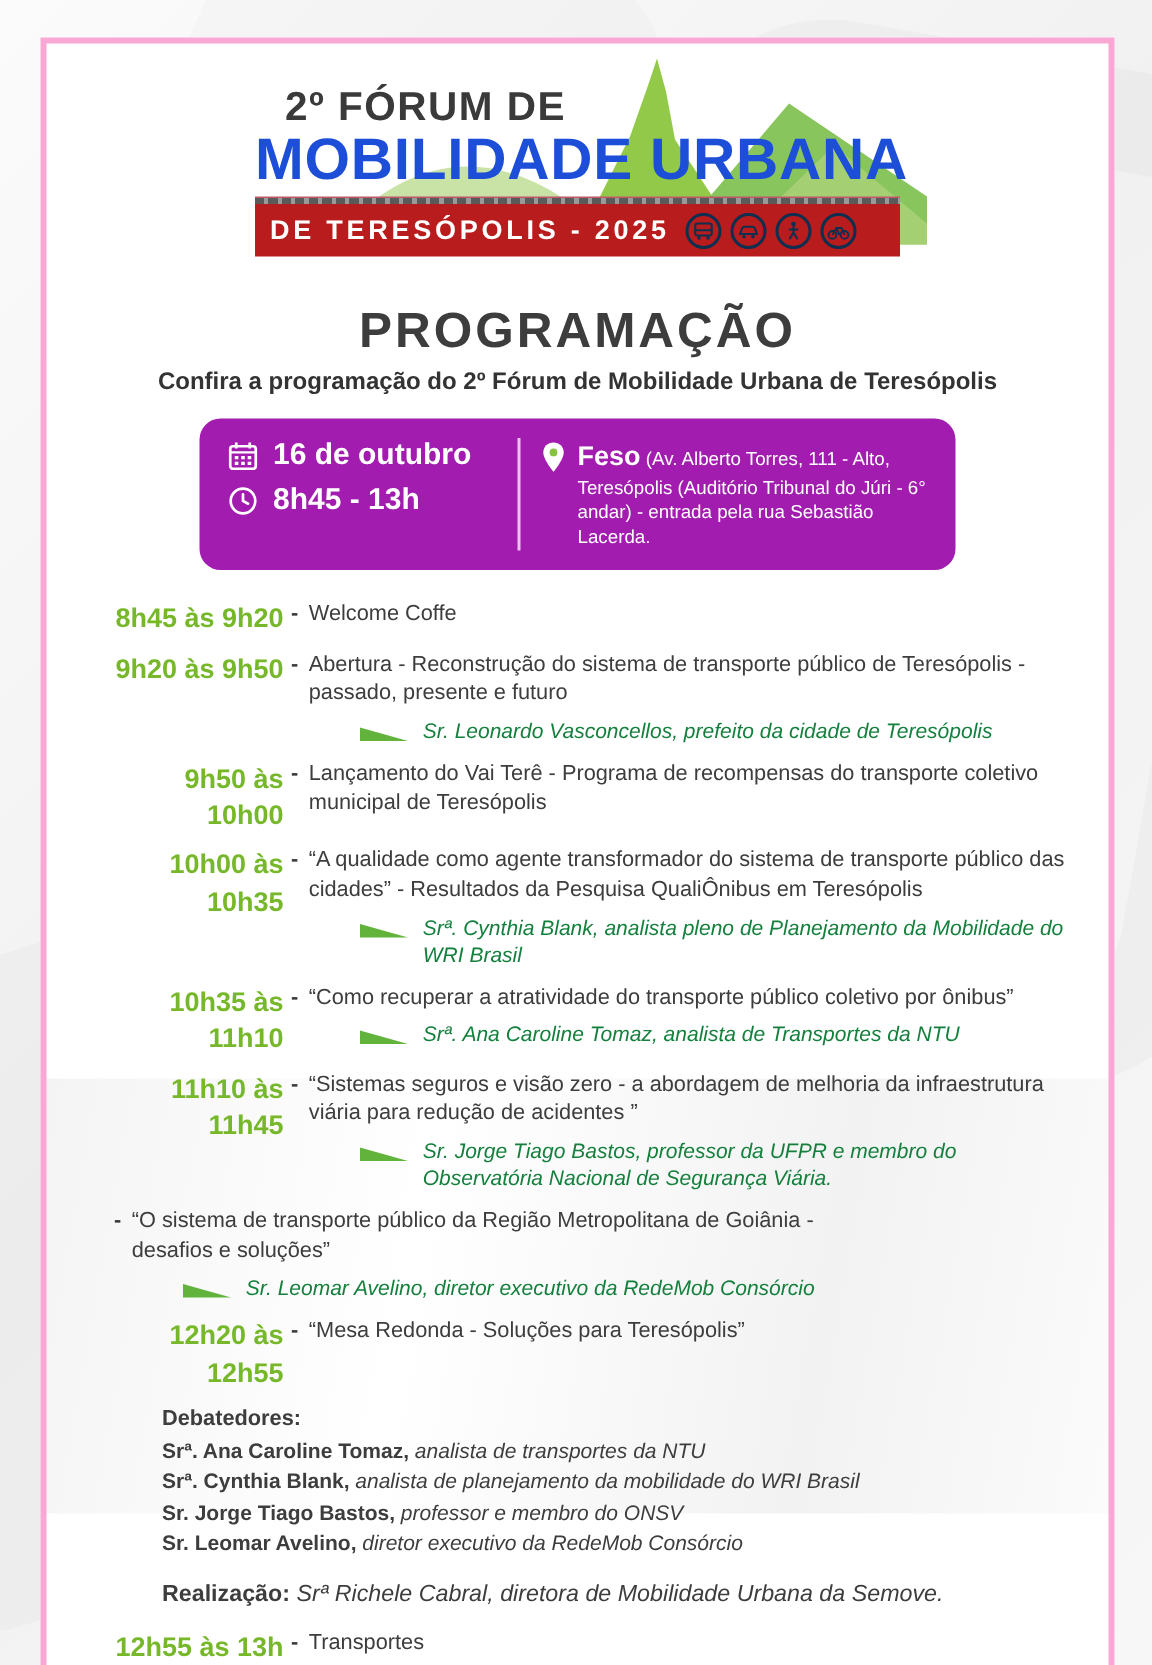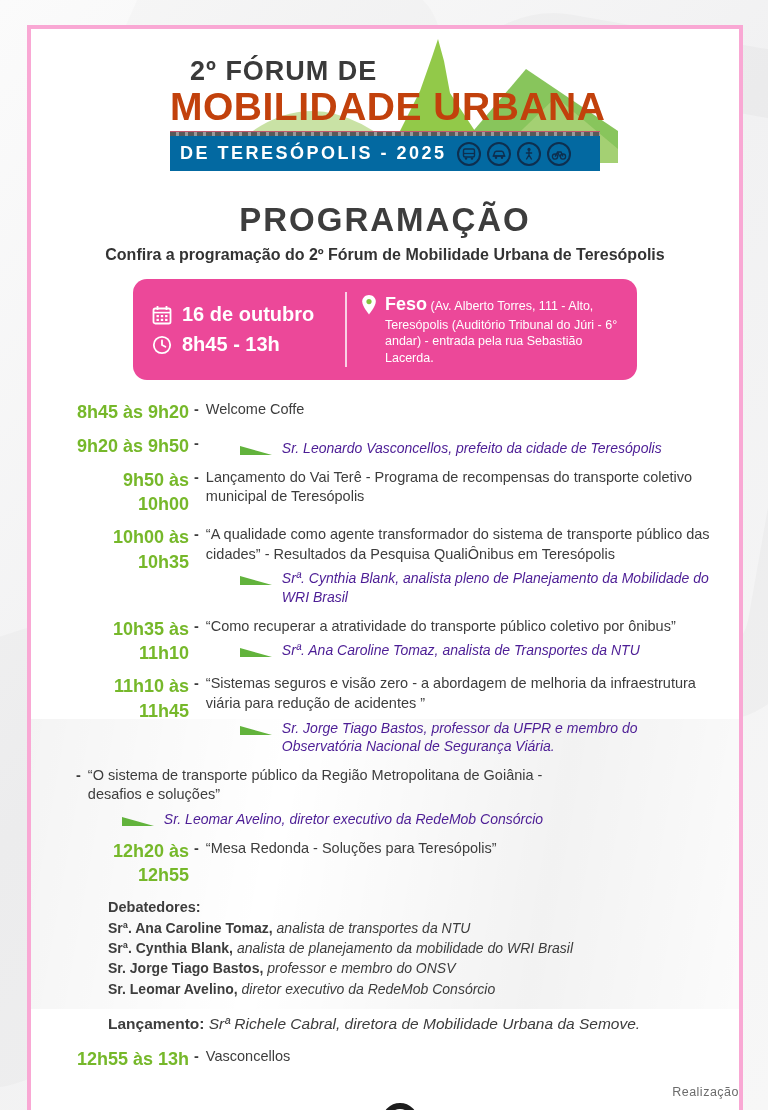--- a/index.html
+++ b/index.html
@@ -22,51 +22,51 @@
     content:"";position:absolute;left:0;right:0;top:690px;height:290px;z-index:0;pointer-events:none;
     background:linear-gradient(100deg,rgba(0,0,0,0.045),rgba(0,0,0,0) 35%,rgba(0,0,0,0.05) 72%,rgba(0,0,0,0.015));
   }
   .card > *{position:relative;z-index:1;}
 
   
   .logo-wrap{position:relative;width:430px;margin:28px auto 0;}
   .mountains{position:absolute;left:18px;top:-26px;z-index:0;}
   .logo-text{position:relative;z-index:1;}
   .logo-line1{font-size:27px;font-weight:bold;color:#3a3a3a;letter-spacing:1px;margin-left:20px;line-height:1.05;}
-  .logo-line2{font-size:39px;font-weight:800;color:#c2410c;letter-spacing:0.5px;line-height:1.05;margin-top:2px;white-space:nowrap;}
+  .logo-line2{font-size:39px;font-weight:800;color:#1d4ed8;letter-spacing:0.5px;line-height:1.05;margin-top:2px;white-space:nowrap;}
   .stripe{height:4px;margin-top:3px;border-top:1px solid #c2566b;
     background:repeating-linear-gradient(90deg,#5a5a5a 0 6px,#9a9a9a 6px 9px);}
-  .banner{background:#0369a1;height:35px;display:flex;align-items:center;padding:0 10px;}
+  .banner{background:#b91c1c;height:35px;display:flex;align-items:center;padding:0 10px;}
   .banner-label{color:#fff;font-weight:800;font-size:18px;letter-spacing:2.5px;white-space:nowrap;}
   .banner-icons{display:flex;gap:6px;margin-left:10px;}
   .bicon{width:24px;height:24px;border-radius:50%;border:2px solid #0e2f4f;box-sizing:border-box;
     display:flex;align-items:center;justify-content:center;}
   .bicon svg{display:block;}
 
   .prog-title{text-align:center;font-size:33px;font-weight:800;letter-spacing:2px;color:#3d3d3d;margin-top:30px;}
   .prog-sub{text-align:center;font-size:16px;font-weight:bold;color:#333;margin-top:7px;}
 
   
-  .event-box{width:504px;box-sizing:border-box;margin:15px auto 0;background:#ec4899;border-radius:14px;
-    display:flex;align-items:center;padding:13px 18px;color:#fff;gap:14px;}
+  .event-box{width:504px;box-sizing:border-box;margin:15px auto 0;background:#a21caf;border-radius:14px;
+    display:flex;padding:13px 18px;color:#fff;gap:14px;}
   .ev-left{width:180px;flex:none;display:flex;flex-direction:column;gap:7px;}
   .ev-row{display:flex;align-items:center;gap:9px;font-size:20px;font-weight:bold;white-space:nowrap;}
   .ev-divider{width:2px;align-self:stretch;background:rgba(255,255,255,0.75);flex:none;}
   .ev-right{flex:1;font-size:12.5px;line-height:1.35;display:flex;gap:8px;}
   .ev-right .pin{flex:none;margin-top:2px;}
   .venue-name{font-weight:bold;font-size:18px;}
 
   
   .schedule{margin:20px 24px 0 40px;}
   .row{display:flex;margin-bottom:9px;}
   .time{width:118px;flex:none;text-align:right;color:#76b82a;font-weight:bold;font-size:18px;line-height:1.35;}
   .dash{flex:none;padding:0 7px 0 5px;font-weight:bold;font-size:14.5px;line-height:1.35;color:#3d3d3d;}
   .content{flex:1;font-size:14.5px;line-height:1.35;color:#3d3d3d;max-width:505px;}
   .t-bold{font-weight:normal;}
-  .speaker{display:flex;align-items:flex-start;gap:10px;margin:5px 0 2px 34px;font-style:italic;font-size:14px;color:#4c1d95;line-height:1.3;}
+  .speaker{display:flex;align-items:flex-start;gap:10px;margin:5px 0 2px 34px;font-style:italic;font-size:14px;color:#15803d;line-height:1.3;}
   .speaker svg{flex:none;margin-top:4px;}
 
   .rt-block{margin:8px 0 2px 37px;font-size:14px;line-height:1.45;}
   .rt-title{font-weight:bold;font-size:14.5px;}
   .rt-line .nm{font-weight:bold;}
   .rt-line .rl{font-style:italic;}
   .moderation{margin:16px 0 14px 37px;font-size:15.5px;}
   .moderation .lbl{font-weight:bold;}
   .moderation .txt{font-style:italic;}
 
@@ -181,20 +181,21 @@
     <div class="row">
       <span class="time">8h45 às 9h20</span>
       <span class="dash">-</span>
       <span class="content"><span class="t-bold">Welcome Coffe</span></span>
     </div>
 
     <div class="row">
       <span class="time">9h20 às 9h50</span>
       <span class="dash">-</span>
       <span class="content">
+        <span class="t-bold">Abertura - Reconstrução do sistema de transporte público de Teresópolis - passado, presente e futuro</span>
         <span class="speaker">
           <svg width="32" height="13" viewBox="0 0 32 13">
               <polygon points="0,12 0,3 32,12" fill="#62b33c"></polygon>
             </svg>
           <span>Sr. Leonardo Vasconcellos, prefeito da cidade de Teresópolis</span>
         </span>
       </span>
     </div>
 
     <div class="row">
@@ -266,28 +267,28 @@
 
     <div class="rt-block">
       <div class="rt-title">Debatedores:</div>
       <div class="rt-line"><span class="nm">Srª. Ana Caroline Tomaz,</span><span class="rl"> analista de transportes da NTU</span></div>
       <div class="rt-line"><span class="nm">Srª. Cynthia Blank,</span><span class="rl"> analista de planejamento da mobilidade do WRI Brasil</span></div>
       <div class="rt-line"><span class="nm">Sr. Jorge Tiago Bastos,</span><span class="rl"> professor e membro do ONSV</span></div>
       <div class="rt-line"><span class="nm">Sr. Leomar Avelino,</span><span class="rl"> diretor executivo da RedeMob Consórcio</span></div>
     </div>
 
     <div class="moderation">
-      <span class="lbl">Lançamento:</span>
+      <span class="lbl">Realização:</span>
       <span class="txt"> Srª Richele Cabral, diretora de Mobilidade Urbana da Semove.</span>
     </div>
 
     <div class="row">
       <span class="time">12h55 às 13h</span>
       <span class="dash">-</span>
-      <span class="content"><span class="t-bold">Vasconcellos</span></span>
+      <span class="content"><span class="t-bold">Transportes</span></span>
     </div>
   </div>
 
   <div class="realizacao">Realização</div>
   <div class="semove">
     <span class="blue">se</span>
       <span class="dark">m</span>
       <span class="sem-o">
         <span class="play">▶</span>
       </span>

